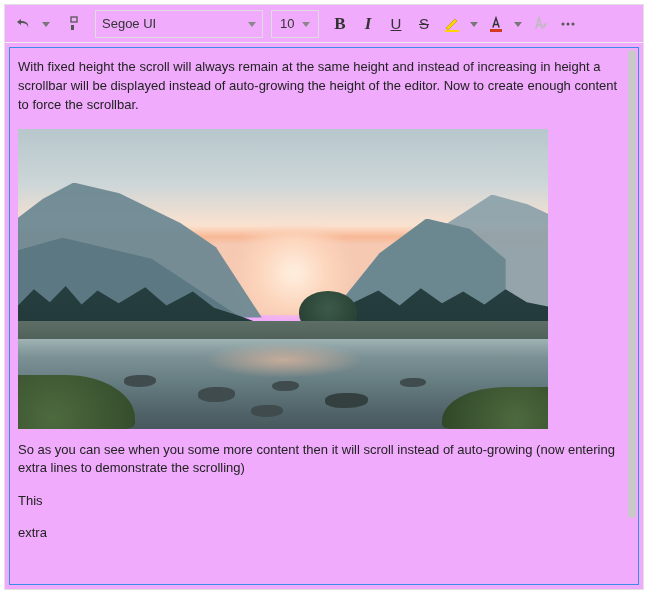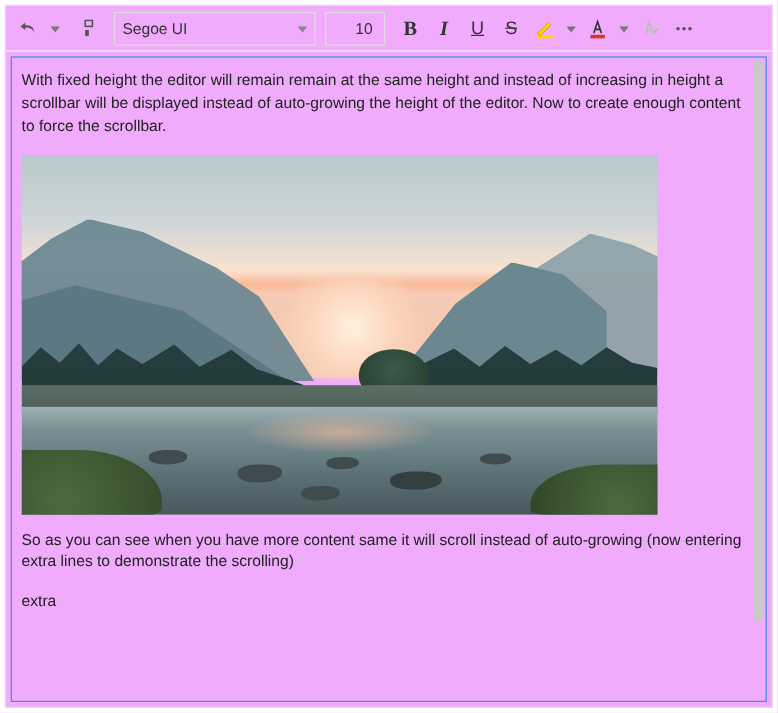--- a/index.html
+++ b/index.html
@@ -60,21 +60,21 @@
     font-size:13px;
     color:#333;
     justify-content:space-between;
   }
   .size-select {
     display:flex;
     align-items:center;
     width:48px;
     height:28px;
     border:1px solid #ddd;
-    padding:0 24px;
+    padding:0 8px;
     font-size:13px;
     color:#333;
     justify-content:space-between;
   }
   .char-bold { font-family:Georgia, "Times New Roman", serif; font-weight:700; font-size:17px; color:#333; }
   .char-italic { font-family:Georgia, serif; font-style:italic; font-size:17px; color:#333; font-weight:600;}
   .char-under { font-family:"Segoe UI", Arial, sans-serif; font-size:15px; text-decoration:underline; color:#333; }
   .char-strike { font-family:"Segoe UI", Arial, sans-serif; font-size:15px; text-decoration:line-through; color:#333; }
 
   .editor-area {
@@ -297,21 +297,21 @@
         <circle cx="9" cy="9" r="1.5" fill="#555"></circle>
         <circle cx="14" cy="9" r="1.5" fill="#555"></circle>
       </svg>
     </div>
 
   </div>
 
   <div class="editor-area">
     <div class="editor-scroll">
 
-      <p>With fixed height the editor will remain remain at the same height and instead of increasing in height a scrollbar will be displayed instead of auto-growing the height of the editor. Now to create enough content to force the scrollbar.</p>
+      <p>With fixed height the scroll will always remain at the same height and instead of increasing in height a scrollbar will be displayed instead of auto-growing the height of the editor. Now to create enough content to force the scrollbar.</p>
 
       <div class="illus" title="landscape">
         <div class="sky"></div>
         <div class="glow"></div>
         <div class="mtn-right-far"></div>
         <div class="mtn-left"></div>
         <div class="mtn-left2"></div>
         <div class="mtn-right"></div>
         <div class="tree-band"></div>
         <div class="center-tree"></div>
@@ -322,22 +322,23 @@
         <div class="rock r1"></div>
         <div class="rock r2"></div>
         <div class="rock r3"></div>
         <div class="rock r4"></div>
         <div class="rock r5"></div>
         <div class="rock r6"></div>
         <div class="grass-l"></div>
         <div class="grass-r"></div>
       </div>
 
-      <p>So as you can see when you have more content same it will scroll instead of auto-growing (now entering extra lines to demonstrate the scrolling)</p>
-
+      <p>So as you can see when you some more content then it will scroll instead of auto-growing (now entering extra lines to demonstrate the scrolling)</p>
+
+      <p class="single">This</p>
       <p class="single">extra</p>
 
     </div>
 
     <div class="scrollbar">
       <div class="scrollbar-thumb"></div>
     </div>
   </div>
 
 </div>

